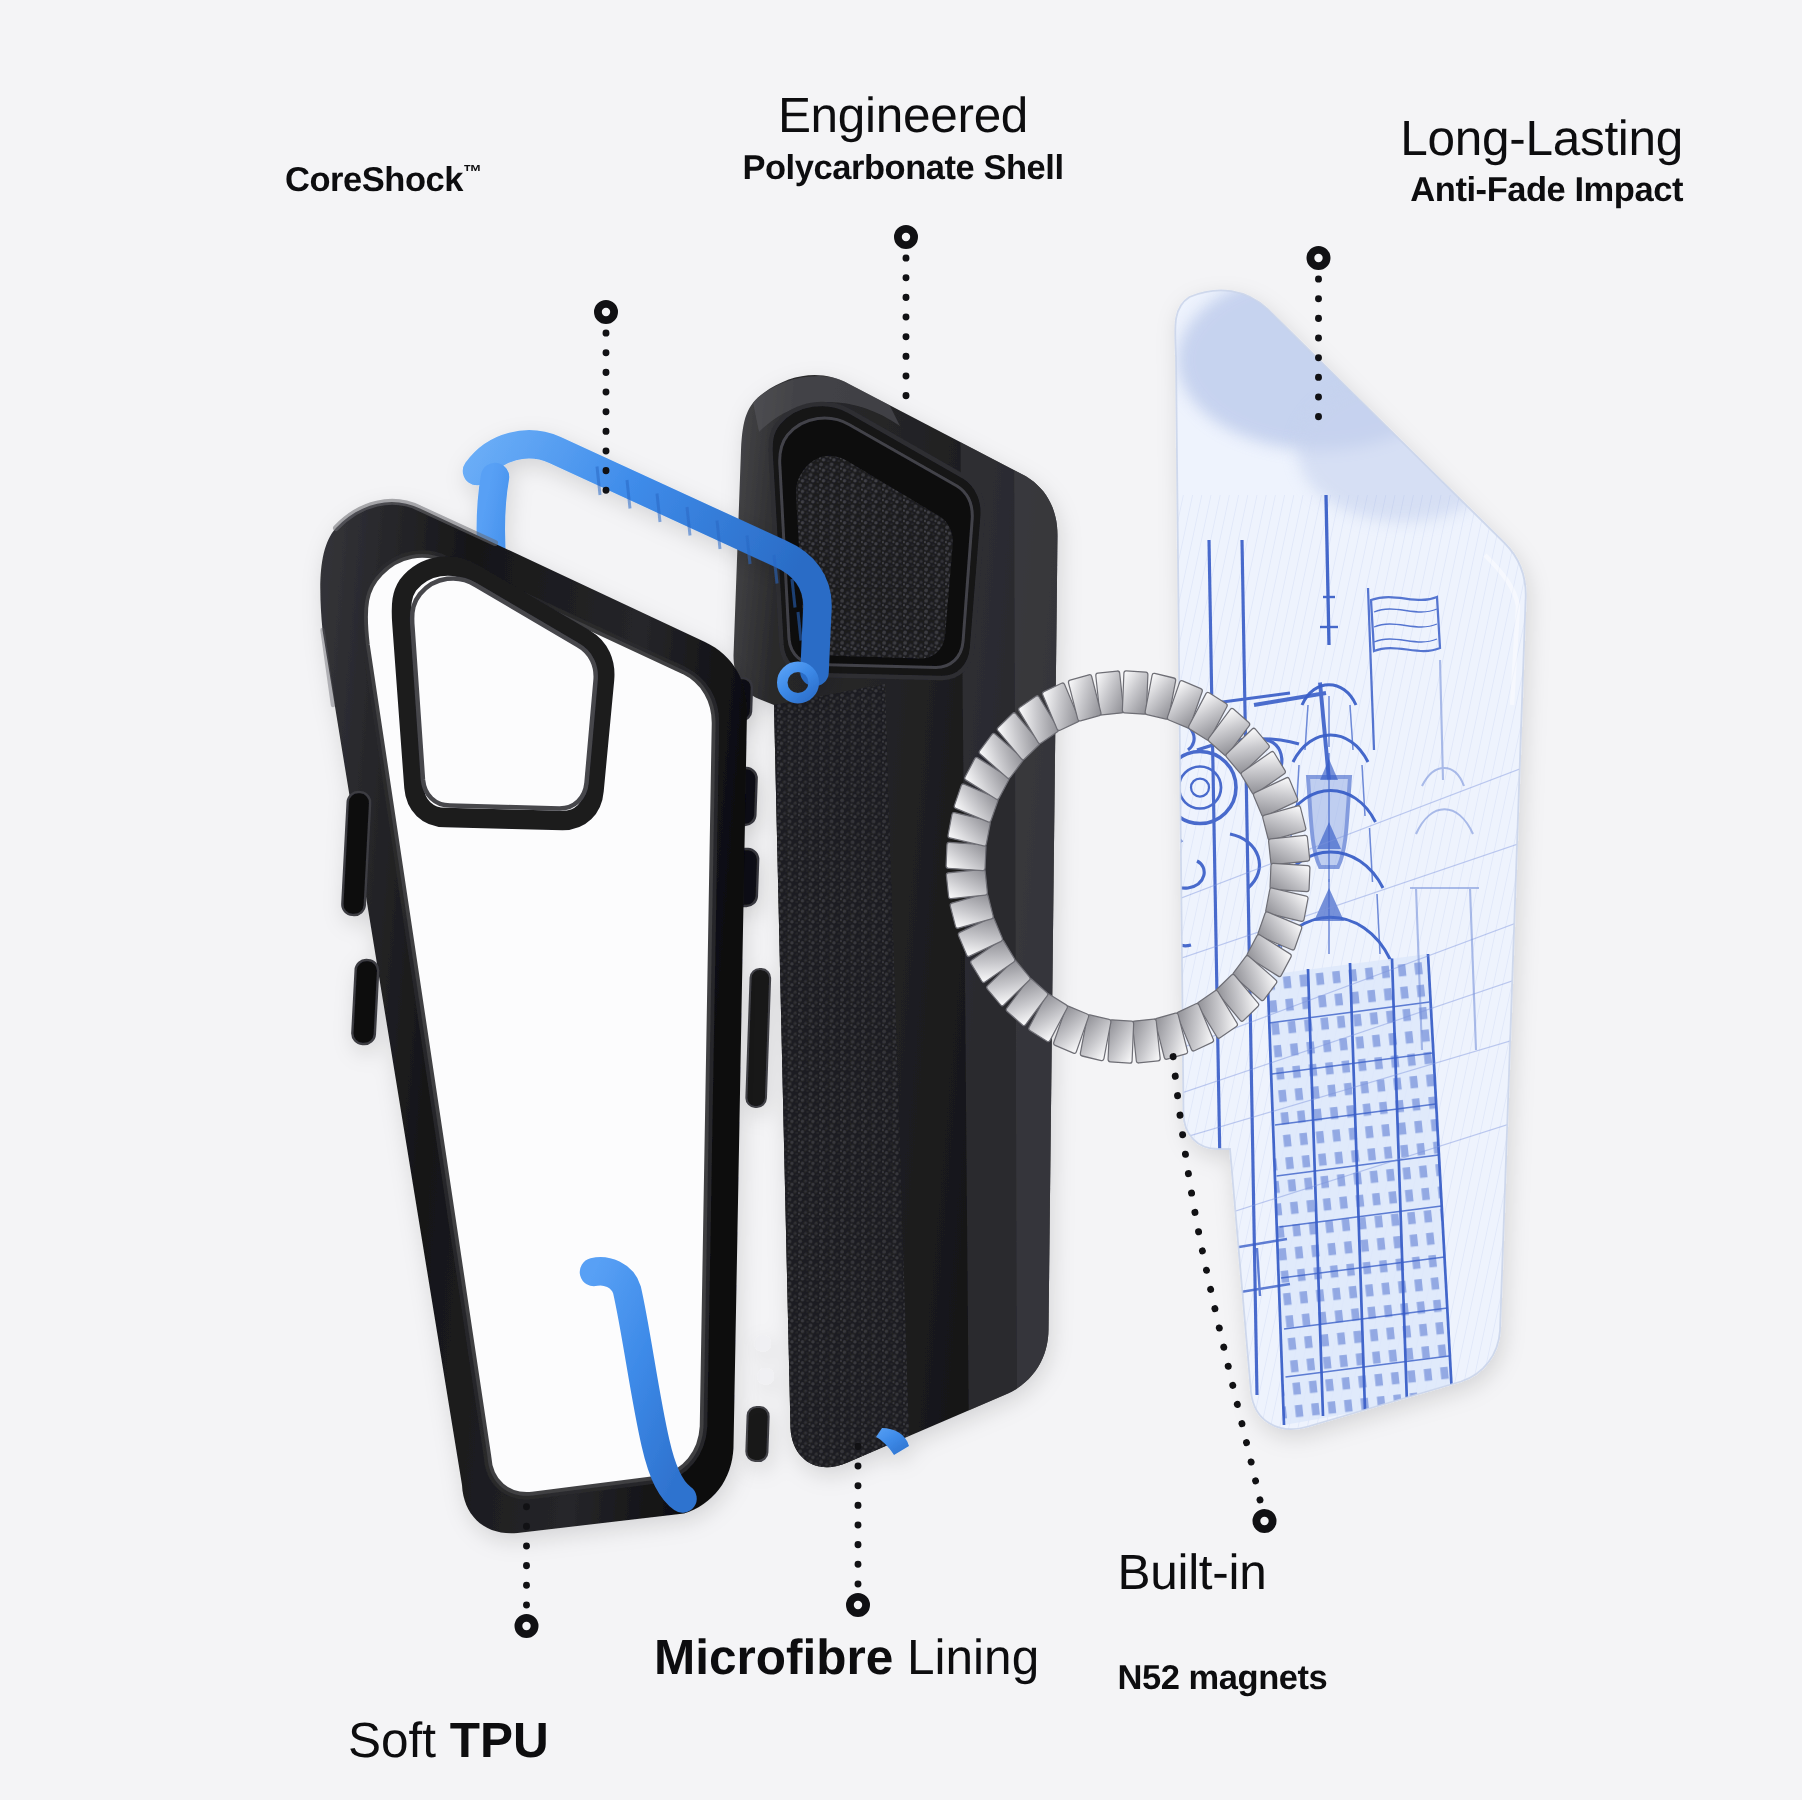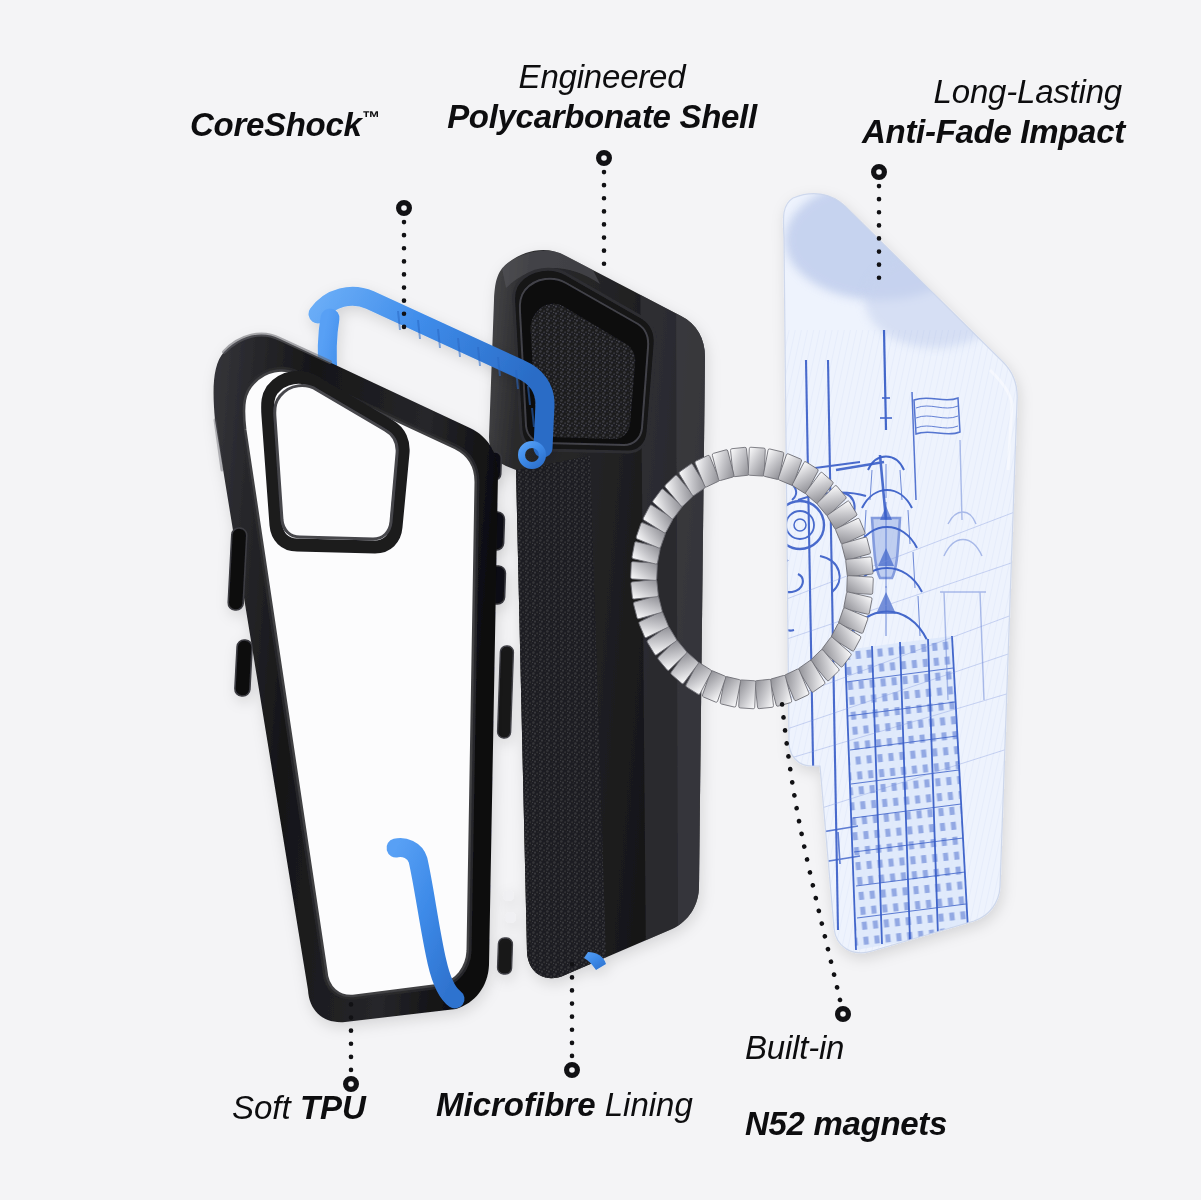--- a/index.html
+++ b/index.html
@@ -26,38 +26,37 @@
     width: 1201px;
     height: 1200px;
   }
 
   
   .callout {
     position: absolute;
     line-height: 1.22;
     color: #0d0d0f;
     white-space: nowrap;
-    font-style: italic;
   }
   .callout .l1 { font-size: 33px; font-weight: 400; letter-spacing: -0.2px; display:block; }
-  .callout .l2 { font-size: 33px; font-weight: 700; letter-spacing: -0.3px; display:block; }
+  .callout .l2 { font-size: 23px; font-weight: 700; letter-spacing: -0.3px; display:block; }
   .callout.one-line { font-size: 33px; }
   .callout .reg { font-weight: 400; }
   .callout .bold { font-weight: 700; }
   .callout sup.tm {
     font-size: 0.55em;
     vertical-align: super;
     font-weight: 700;
     letter-spacing: 0;
   }
 
   #lbl-coreshock { left: 190px; top: 105px; text-align: left; }
   #lbl-polycarb  { left: 422px; top: 57px;  text-align: center; width: 360px; }
   #lbl-antifade  { left: 862px; top: 72px;  text-align: right; width: 260px; }
-  #lbl-tpu       { left: 232px; top: 1088px; }
+  #lbl-tpu       { left: 232px; top: 1140px; }
   #lbl-microfibre{ left: 436px; top: 1085px; }
   #lbl-magnets   { left: 745px; top: 1028px; width: 235px; }
   #lbl-magnets .l1 { font-weight: 400; }
   #lbl-magnets .l2 { font-weight: 700; margin-top: 36px; }
 </style>
 </head>
 <body>
 
 <div id="stage">
 

